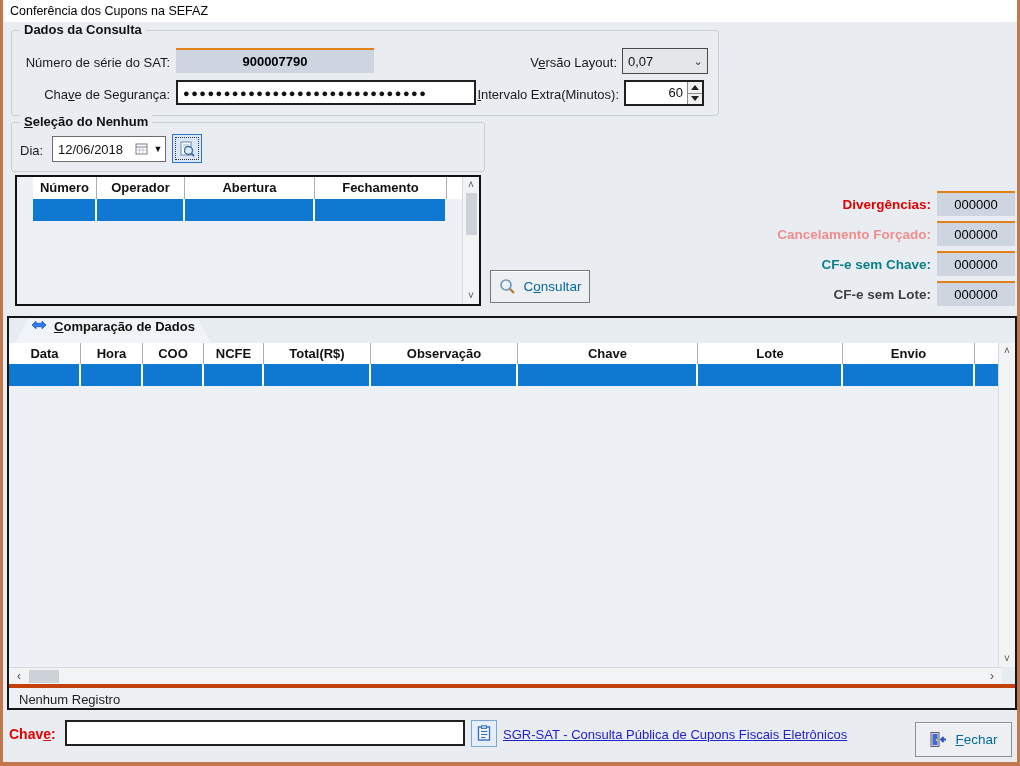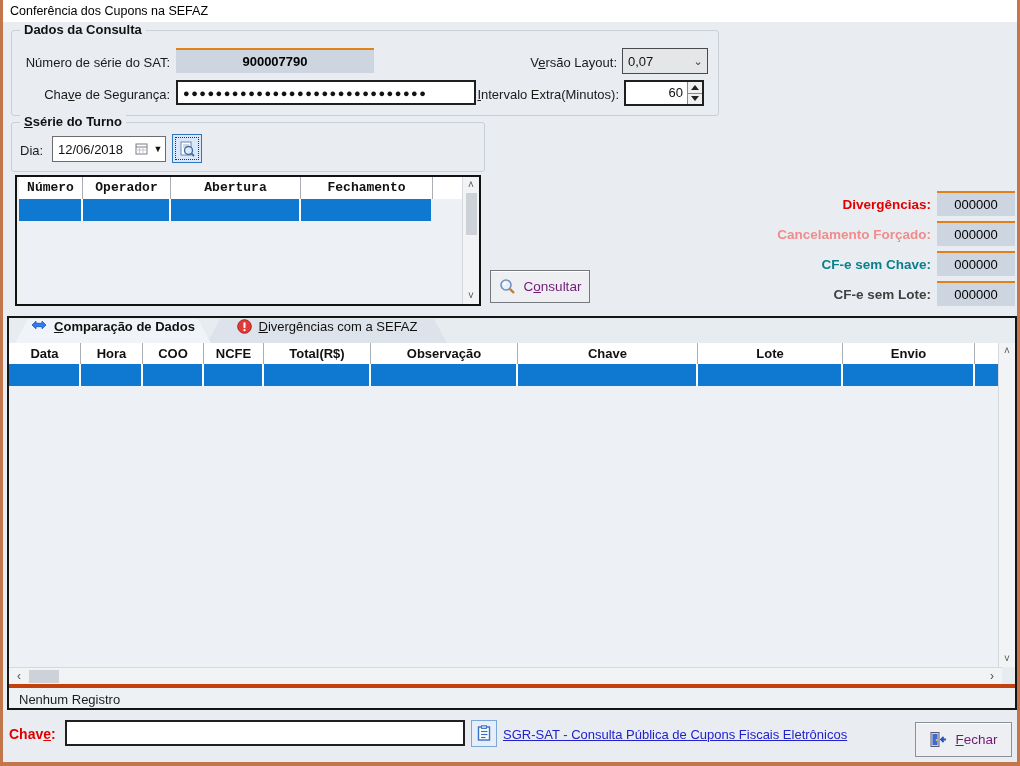--- a/index.html
+++ b/index.html
@@ -52,21 +52,21 @@
   .datebox .drop { width:14px; color:#111; font-size:9px; text-align:center; }
 
   .toolbtn {
     position:absolute; background:#d9e7f8; border:1px solid #2f76c0; outline:1px dotted #333; outline-offset:-4px;
     display:flex; align-items:center; justify-content:center;
   }
 
   
   .btn {
     position:absolute; background:#edeff2; border:1px solid #8a9097;
-    display:flex; align-items:center; justify-content:center; gap:8px; font-size:13.5px; color:#701a75;
+    display:flex; align-items:center; justify-content:center; gap:8px; font-size:13.5px; color:#0369a1;
     box-shadow: inset 0 1px 0 #fff;
   }
 
   
   .blackbox { position:absolute; border:2px solid #121212; background:#edf0f4; }
   .gridhead { display:flex; background:#fff; }
   .gridhead .hc { font-weight:bold; font-size:13px; text-align:center; padding-top:3px; height:22px; border-right:1px solid #a9aeb5; }
   .gridhead .hfill { flex:1; border-right:none; }
   .bluerow { display:flex; }
   .bluerow .bc { height:22px; background:#0f79d2; border-right:2px solid #fff; }
@@ -143,21 +143,21 @@
           </span>
         <span class="spinbtn">
             <span class="tri-dn"></span>
           </span>
       </span>
     </div>
   </div>
 
   <div class="groupbox" style="left:8px; top:122px; width:474px; height:50px;">
     <div class="legend">
-      <span></span><span class="ak">S</span><span>série do Turno</span>
+      <span></span><span class="ak">S</span><span>eleção do Nenhum</span>
     </div>
     <div class="lbl" style="left:8px; top:20px;">Dia:</div>
     <div class="datebox" style="left:40px; top:13px; width:114px; height:26px;">
       <span class="val">12/06/2018</span>
       <span class="cal">
         <svg width="13" height="12" viewBox="0 0 13 12">
             <rect x="1" y="1" width="11" height="10" fill="#fff" stroke="#7a7f86"></rect>
             <line x1="1" y1="4" x2="12" y2="4" stroke="#7a7f86"></line>
             <line x1="4.5" y1="4" x2="4.5" y2="11" stroke="#c3c7cc"></line>
             <line x1="8" y1="4" x2="8" y2="11" stroke="#c3c7cc"></line>
@@ -173,21 +173,21 @@
           <line x1="5" y1="5" x2="11" y2="5" stroke="#9fb0c6"></line>
             <line x1="5" y1="7" x2="11" y2="7" stroke="#9fb0c6"></line>
           <circle cx="10.5" cy="10.5" r="4" fill="#dcebfb" stroke="#3c6ea5" stroke-width="1.4"></circle>
           <line x1="13.4" y1="13.4" x2="16" y2="16" stroke="#3c6ea5" stroke-width="1.8"></line>
         </svg>
       </span>
     </div>
   </div>
 
   <div class="blackbox" style="left:12px; top:175px; width:466px; height:131px;">
-    <div style="position:absolute; left:2px; top:0; right:17px;font-family:Liberation Mono, monospace;">
+    <div style="position:absolute; left:16px; top:0; right:17px;">
       <div class="gridhead">
         <div class="hc" style="width:64px;">Número</div>
         <div class="hc" style="width:88px;">Operador</div>
         <div class="hc" style="width:130px;">Abertura</div>
         <div class="hc" style="width:132px;">Fechamento</div>
         <div class="hc hfill"></div>
       </div>
       <div class="bluerow">
         <div class="bc" style="width:64px;"></div>
         <div class="bc" style="width:88px;"></div>
@@ -233,32 +233,20 @@
       <div class="tab active" style="left:6px; width:196px;">
         <span>
           <svg width="16" height="12" viewBox="0 0 16 12">
               <path d="M1 6 L5 2.2 V4.3 H11 V2.2 L15 6 L11 9.8 V7.7 H5 V9.8 Z" fill="#2f7df6" stroke="#1a50b0" stroke-width="0.8"></path>
             </svg>
         </span>
         <span>
           <span class="ak">C</span><span>omparação de Dados</span>
         </span>
       </div>
-      <div class="tab" style="left:198px; width:240px;">
-        <span>
-          <svg width="15" height="15" viewBox="0 0 15 15">
-              <circle cx="7.5" cy="7.5" r="6.8" fill="#e23a36" stroke="#b1201d"></circle>
-              <rect x="6.5" y="3.2" width="2" height="6" rx="1" fill="#fff"></rect>
-              <circle cx="7.5" cy="11.2" r="1.15" fill="#fff"></circle>
-            </svg>
-        </span>
-        <span>
-          <span class="ak">D</span><span>ivergências com a SEFAZ</span>
-        </span>
-      </div>
     </div>
 
     <div class="maingrid-head gridhead">
       <div class="hc" style="width:72px;">Data</div>
       <div class="hc" style="width:62px;">Hora</div>
       <div class="hc" style="width:61px;">COO</div>
       <div class="hc" style="width:60px;">NCFE</div>
       <div class="hc" style="width:107px;">Total(R$)</div>
       <div class="hc" style="width:147px;">Observação</div>
       <div class="hc" style="width:180px;">Chave</div>

